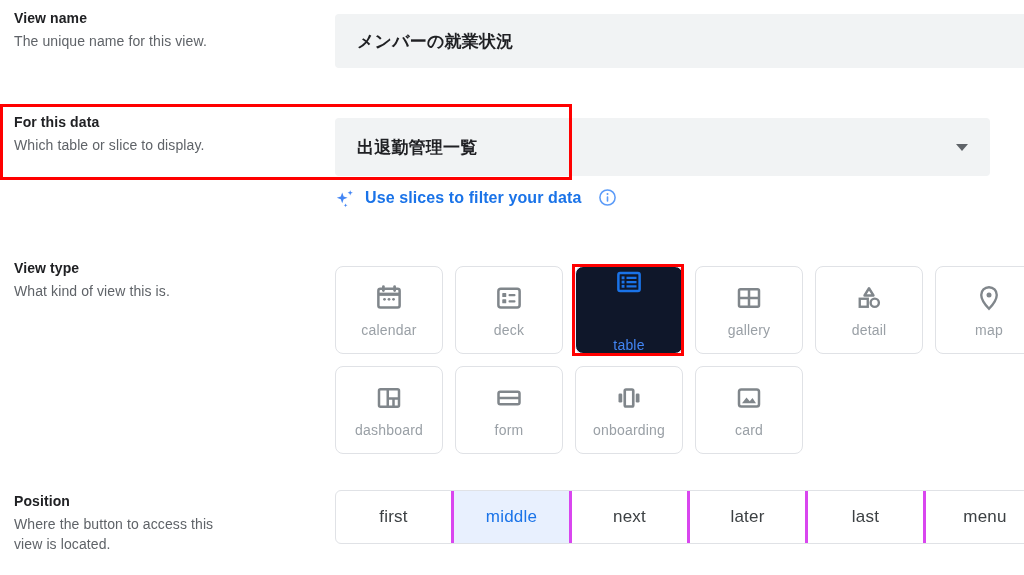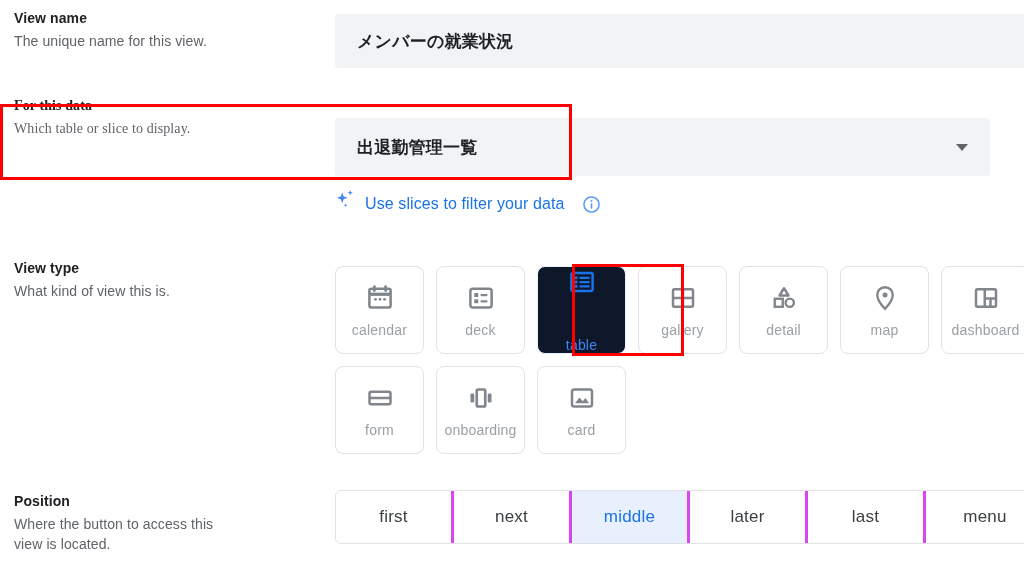--- a/index.html
+++ b/index.html
@@ -38,34 +38,35 @@
   .tri-down {
     width: 0; height: 0; flex: 0 0 auto;
     border-left: 6px solid transparent;
     border-right: 6px solid transparent;
     border-top: 7px solid #5f6368;
   }
 
   
   .slices-link {
     position: absolute;
-    display: flex; align-items: flex-end; gap: 9px;
+    display: flex; align-items: flex-start; gap: 9px;
     color: #1a73e8;
     font-size: 16px;
     letter-spacing: .1px;
     cursor: pointer;
     white-space: nowrap;
+    font-weight: bold;
   }
   .slices-link .txt { line-height: 20px; }
   .info-ico { margin-left: 8px; display: flex; align-items: center; }
 
   
   .tiles { position: absolute; display: flex; flex-wrap: wrap; gap: 12px; }
   .tile {
-    width: 89px; height: 88px;
+    width: 108px; height: 88px;
     border: 1px solid #e0e2e6;
     border-radius: 8px;
     background: #ffffff;
     display: flex; flex-direction: column;
     align-items: center; justify-content: center;
     gap: 9px;
     cursor: pointer;
   }
   .tile .t-label {
     font-size: 14px; color: #9aa0a6; letter-spacing: .2px; line-height: 16px;
@@ -110,21 +111,21 @@
 
   <div class="row-label" style="top:8px;">
     <div class="label-title">View name</div>
     <div class="label-sub">The unique name for this view.</div>
   </div>
 
   <div class="field" style="left:335px; top:14px; width:700px; height:54px;">
     <span class="value">メンバーの就業状況</span>
   </div>
 
-  <div class="row-label" style="top:96px;font-family:Liberation Serif, serif;">
+  <div class="row-label" style="top:112px;">
     <div class="label-title">For this data</div>
     <div class="label-sub">Which table or slice to display.</div>
   </div>
 
   <div class="field" style="left:335px; top:118px; width:655px; height:58px;">
     <span class="value">出退勤管理一覧</span>
     <span class="tri-down"></span>
   </div>
 
   <div class="slices-link" style="left:334px; top:188px;">
@@ -273,22 +274,22 @@
   </div>
 
   <div class="row-label" style="top:491px;">
     <div class="label-title">Position</div>
     <div class="label-sub">Where the button to access this</div>
     <div class="label-sub" style="margin-top:0;">view is located.</div>
   </div>
 
   <div class="segmented" style="left:335px; top:490px;">
     <div class="seg">first</div>
+    <div class="seg selected">middle</div>
     <div class="seg">next</div>
-    <div class="seg selected">middle</div>
     <div class="seg">later</div>
     <div class="seg">last</div>
     <div class="seg">menu</div>
   </div>
 
   <div class="anno" style="left:0px; top:104px; width:572px; height:76px;"></div>
   <div class="anno" style="left:572px; top:264px; width:112px; height:92px;"></div>
 
 </div>
 

